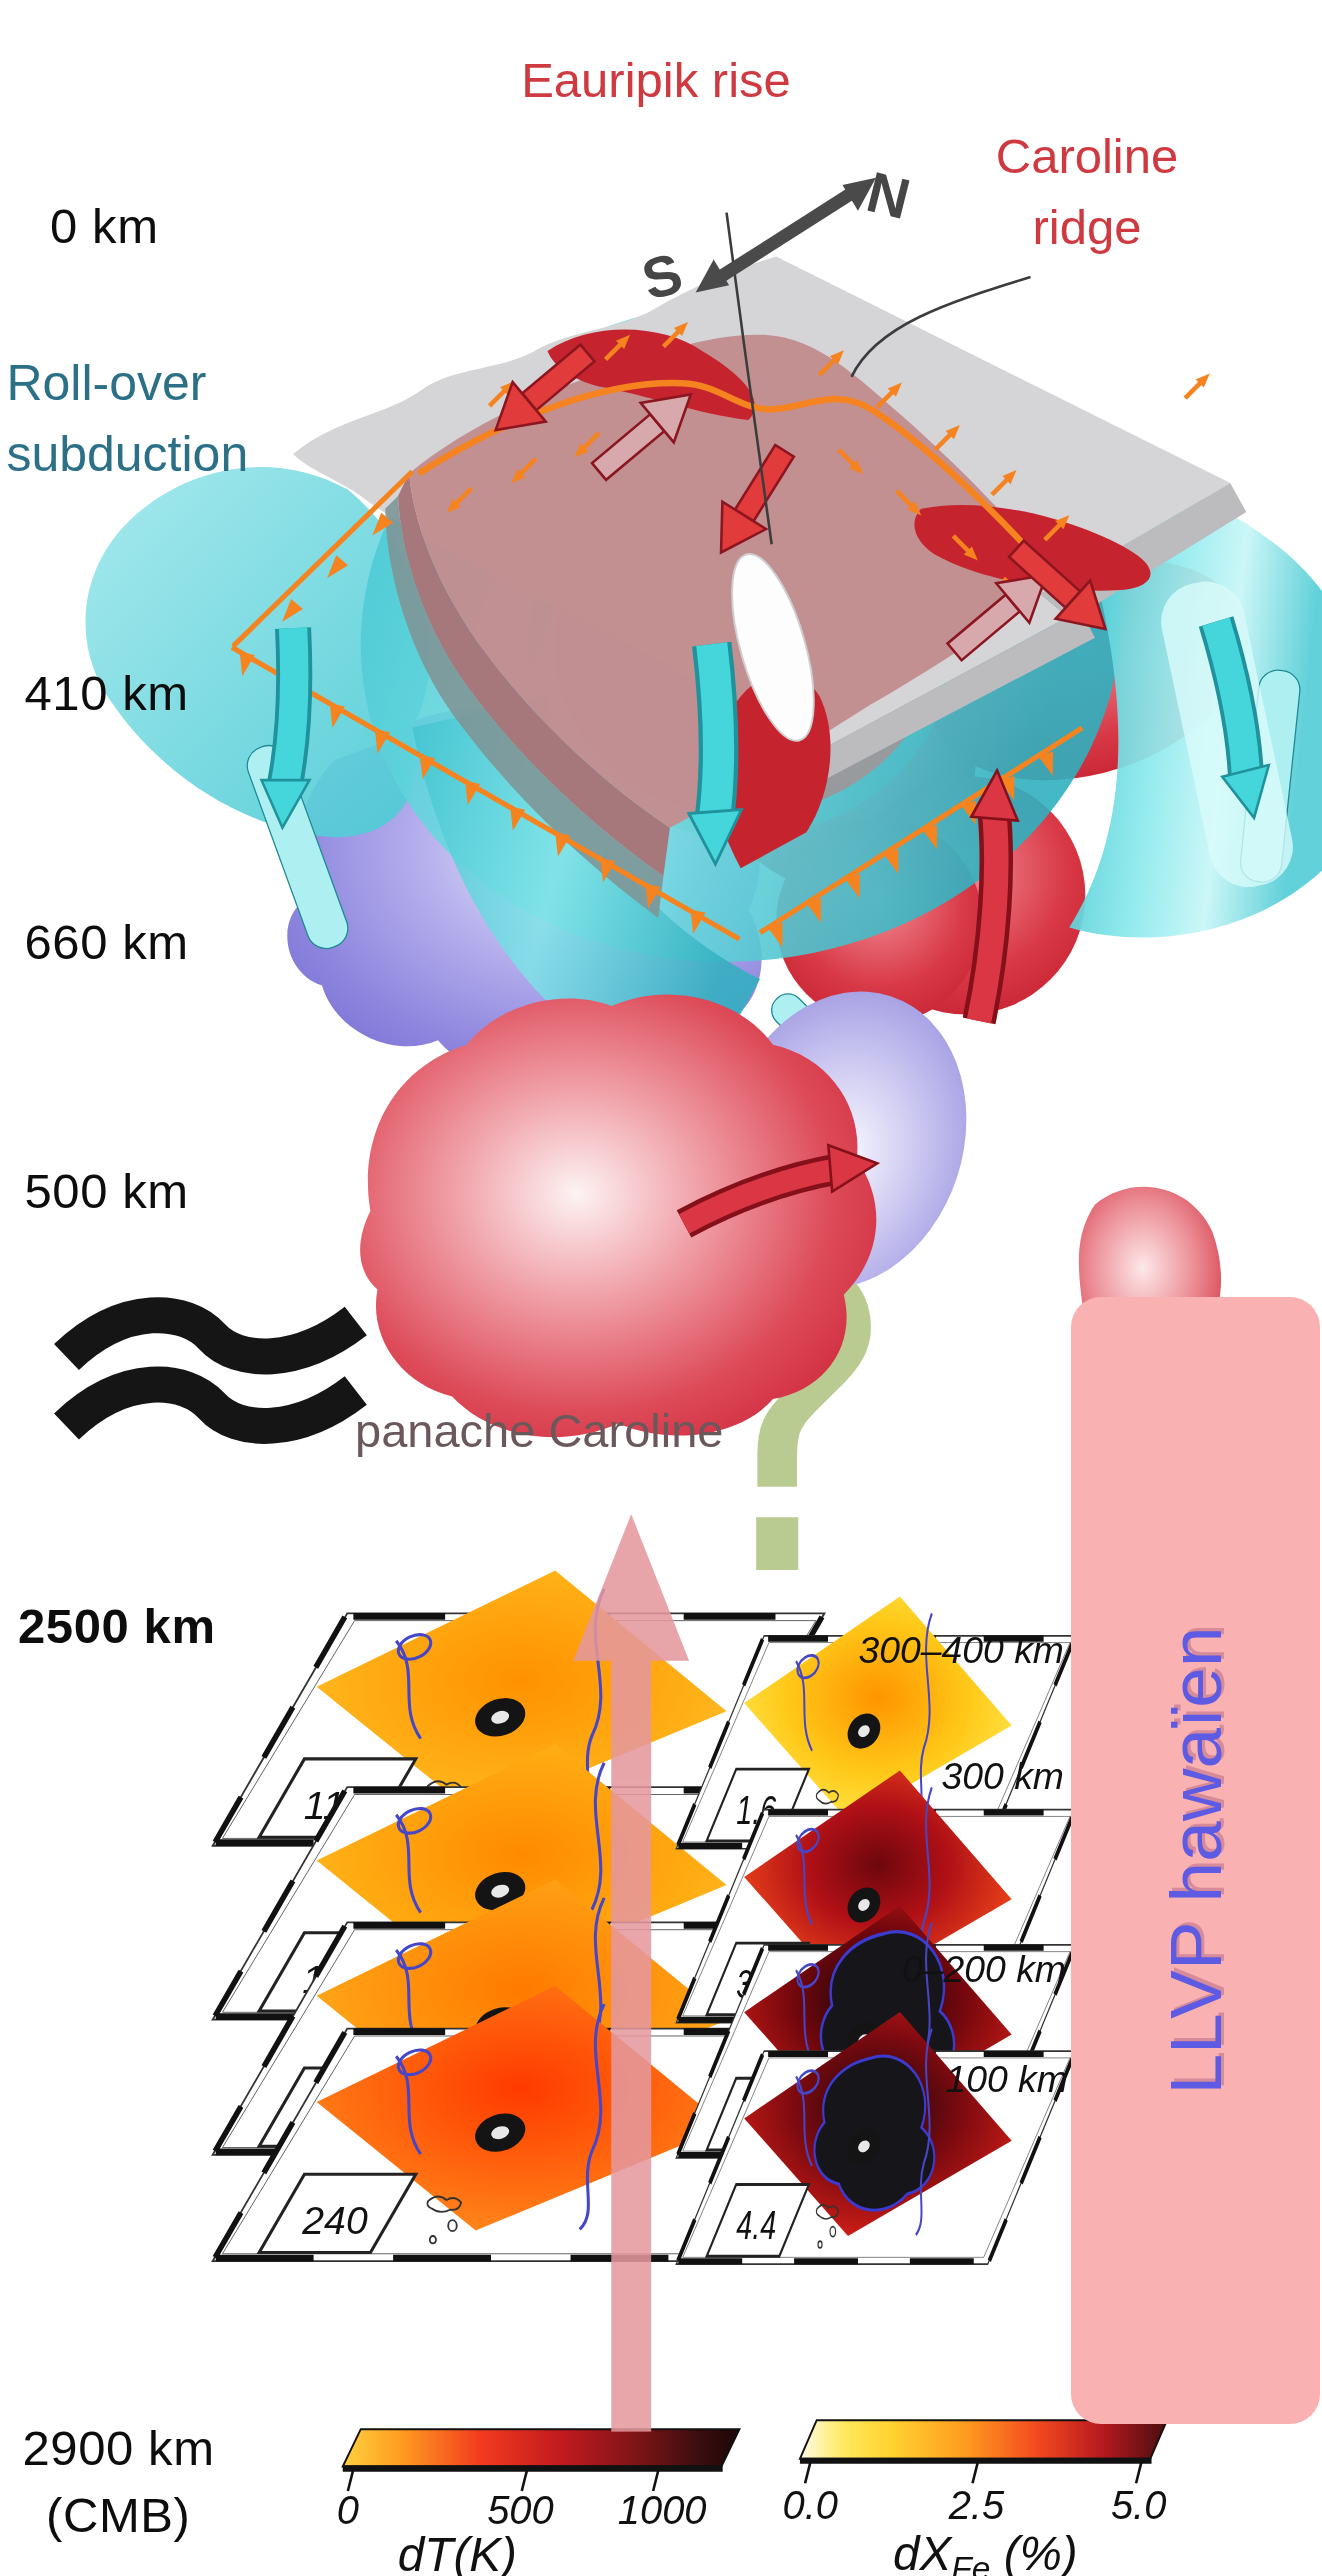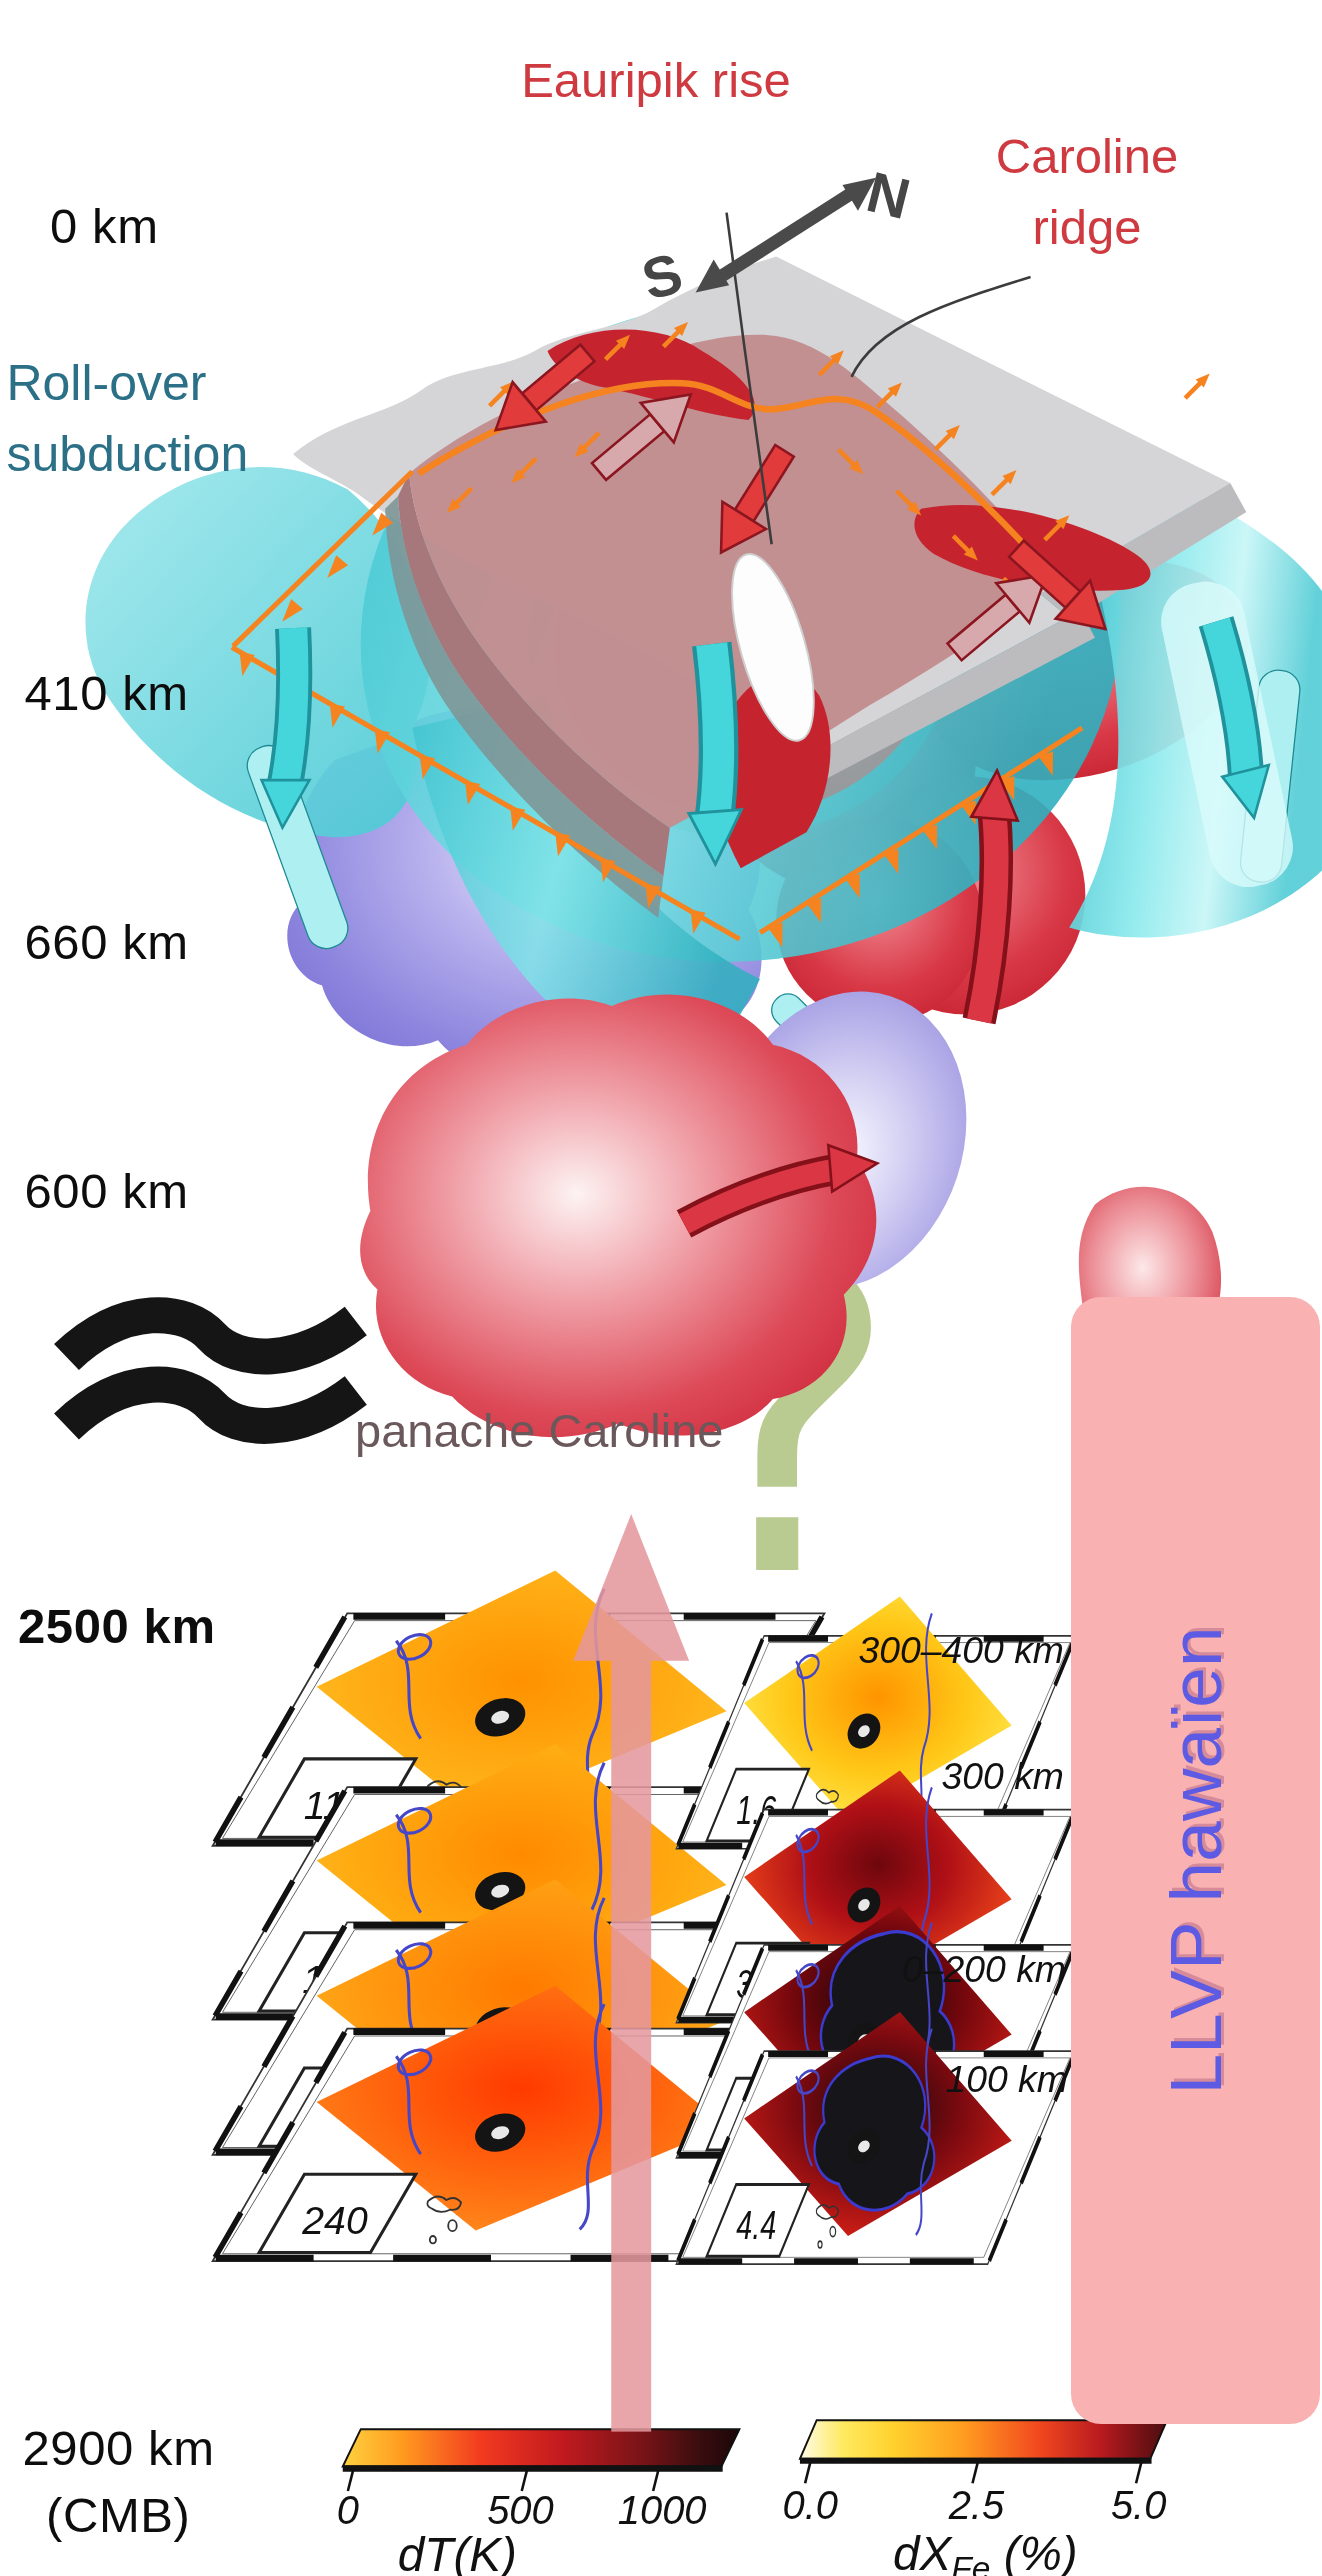--- a/index.html
+++ b/index.html
@@ -19,21 +19,21 @@
              text-shadow:3.2px 3.2px 0 rgba(150,70,110,0.35);}
   svg{display:block;}
   .z5{z-index:5;} .z20{z-index:20;} .z30{z-index:30;}
 </style>
 </head>
 <body>
 
 <div class="abs depth" style="left:50px;top:198px;">0 km</div>
 <div class="abs depth" style="left:24.5px;top:665px;">410 km</div>
 <div class="abs depth" style="left:24.5px;top:914px;">660 km</div>
-<div class="abs depth" style="left:24.5px;top:1163px;">600 km</div>
+<div class="abs depth" style="left:24.5px;top:1163px;">500 km</div>
 <div class="abs depth" style="left:18px;top:1598px;font-weight:bold;">2500 km</div>
 <div class="abs depth" style="left:22.5px;top:2420px;">2900 km</div>
 <div class="abs depth" style="left:40px;top:2487px;margin-left:6px;">(CMB)</div>
 
 <div class="abs redlab" style="left:521px;top:45px;width:270px;">Eauripik rise</div>
 <div class="abs redlab" style="left:952px;top:73px;width:270px;margin-top:48px;">Caroline ridge</div>
 <div class="abs teallab" style="left:6.4px;top:348px;width:283px;">Roll-over subduction</div>
 <div class="abs compassN" style="left:868px;top:162px;">N</div>
 <div class="abs compassS" style="left:643px;top:243px;">S</div>
 

